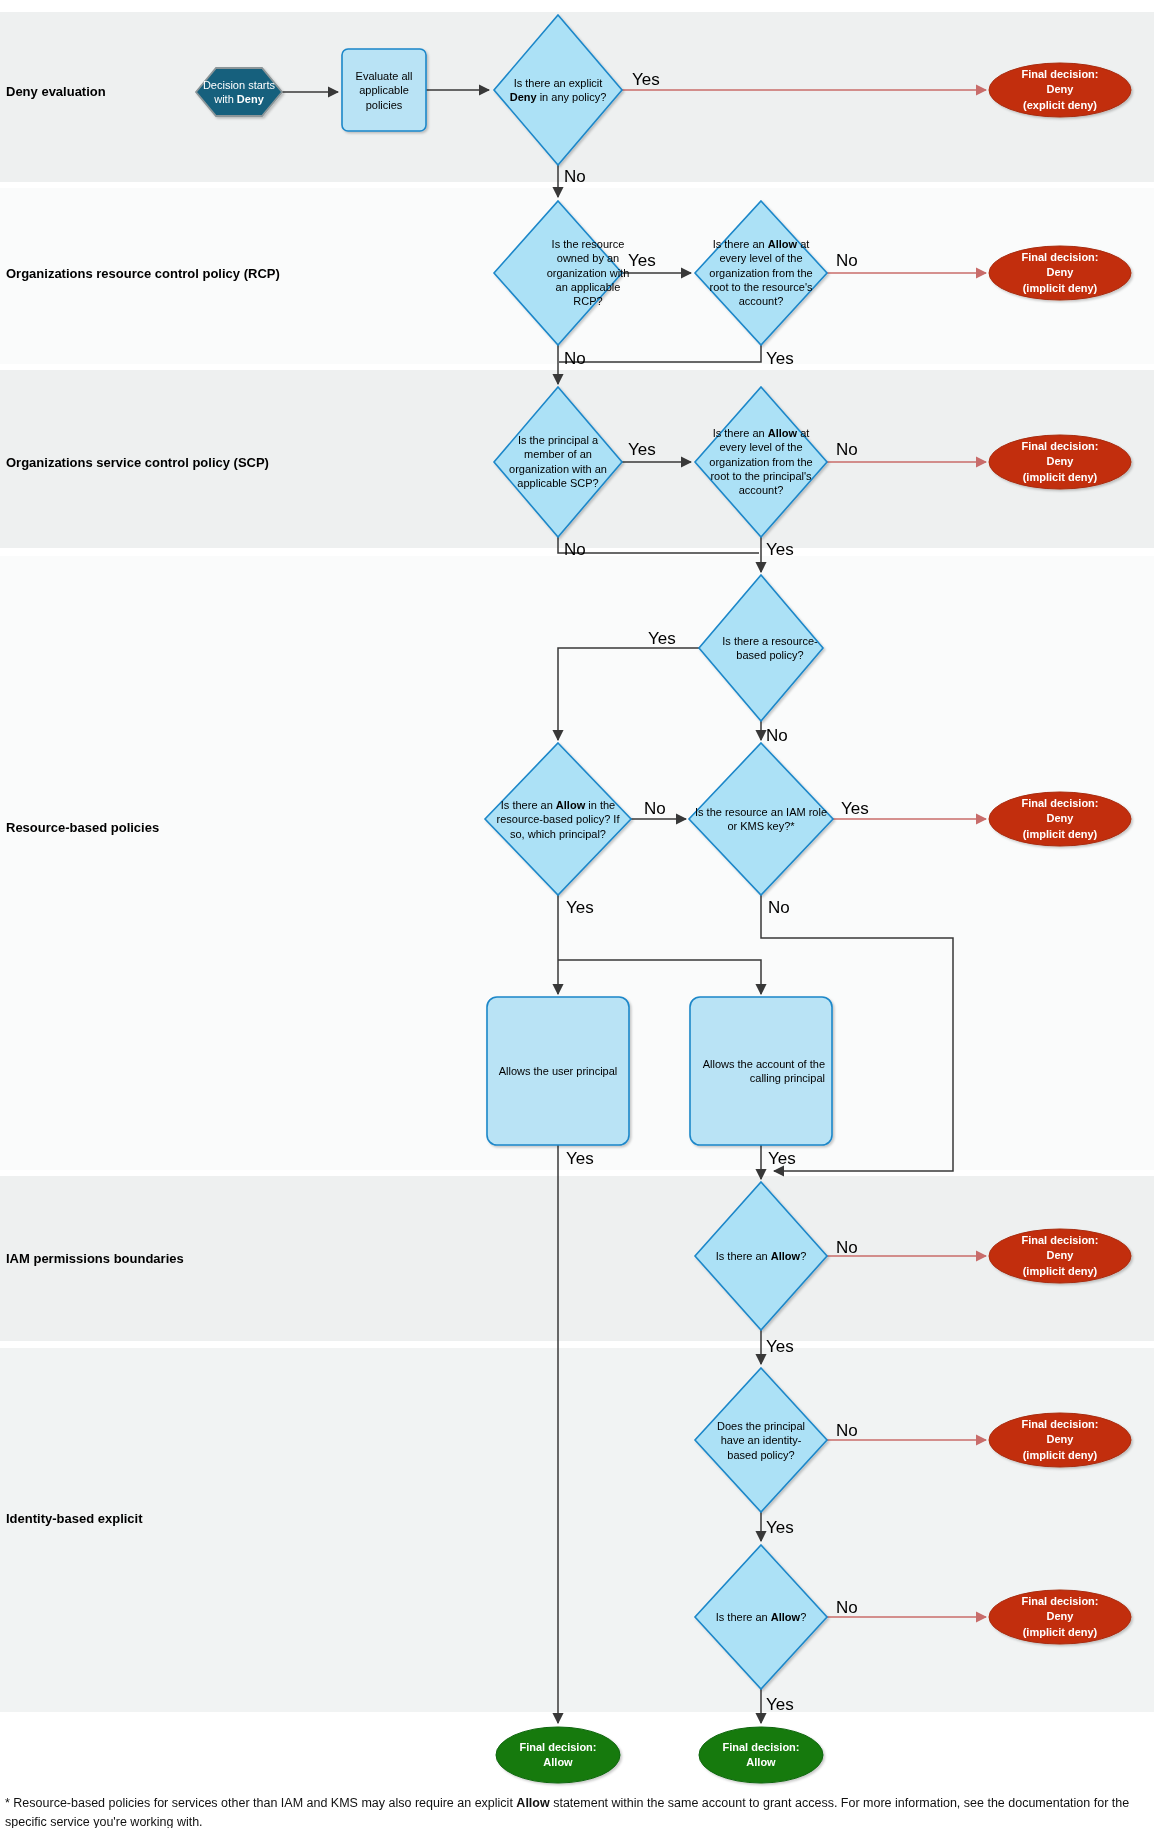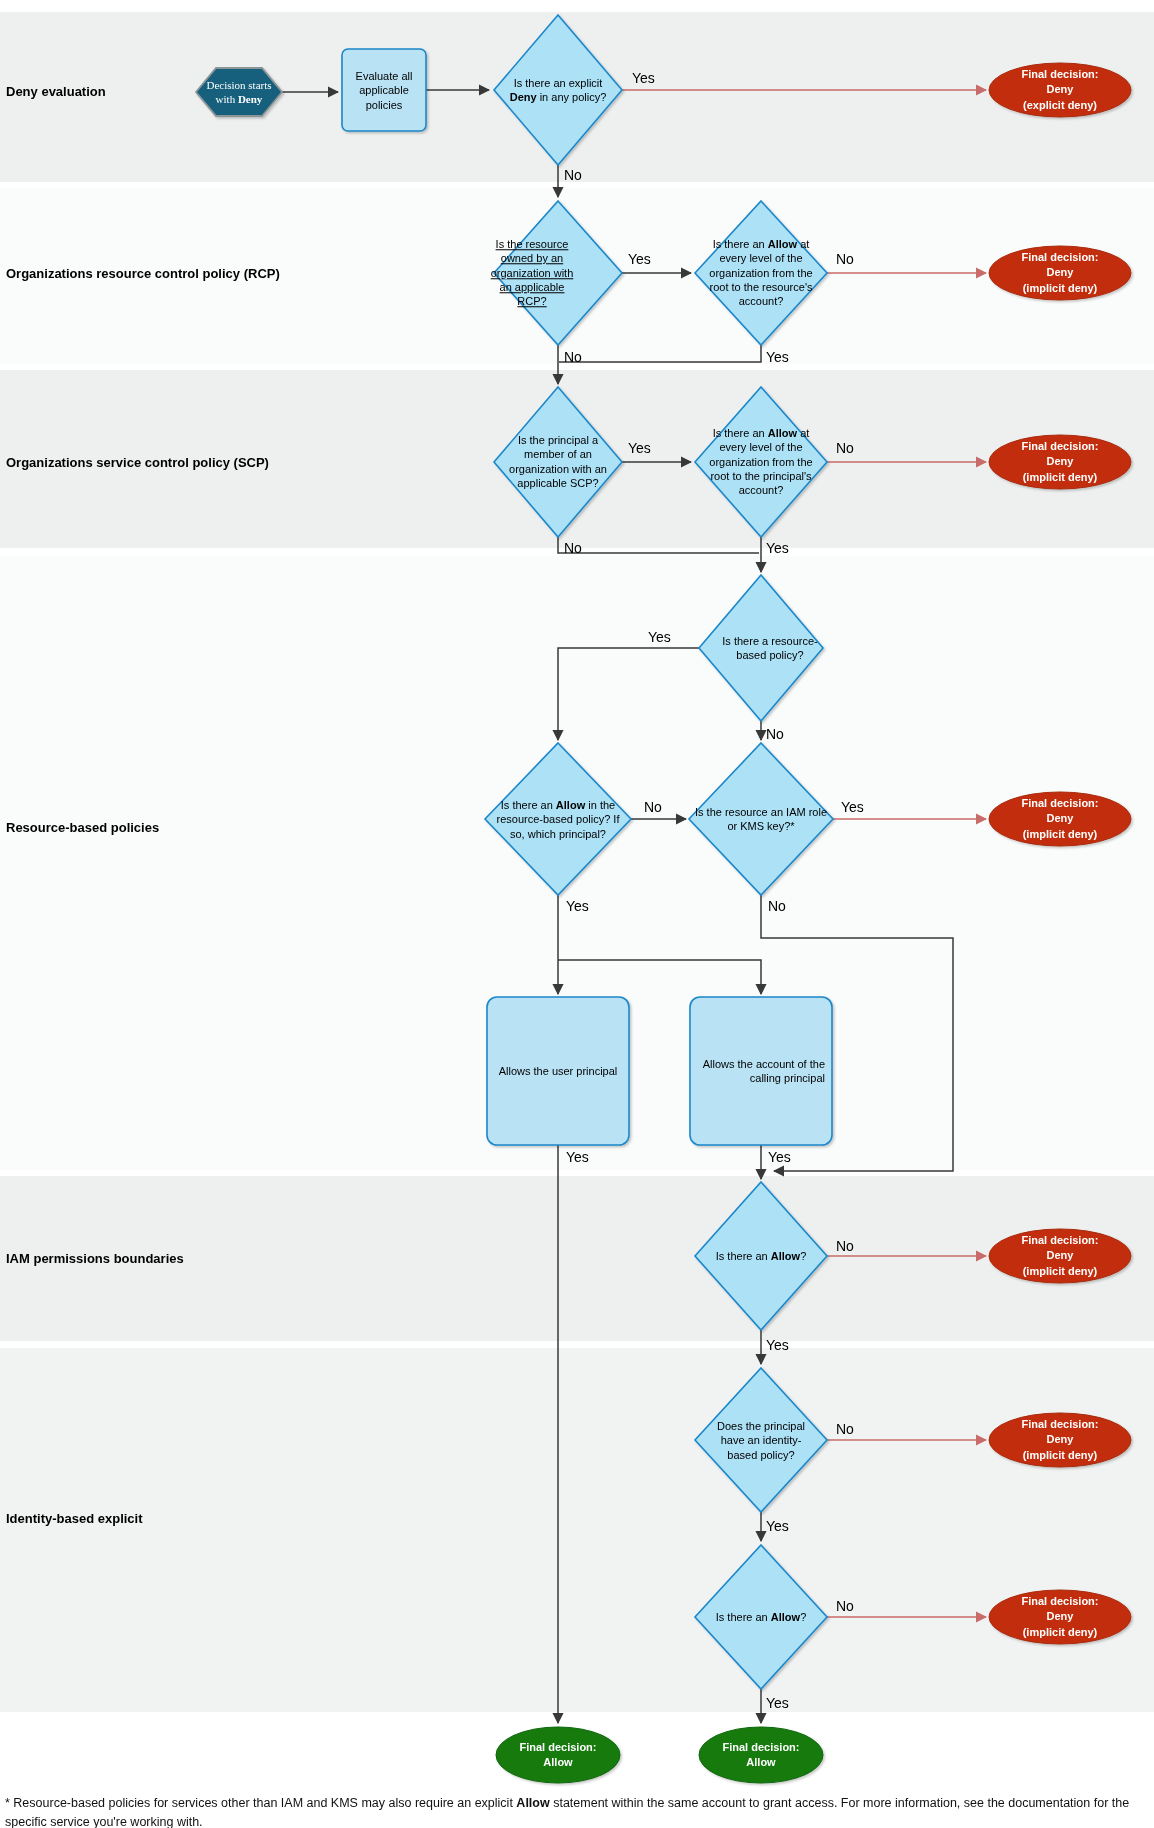--- a/index.html
+++ b/index.html
@@ -14,21 +14,21 @@
   .diamond{fill:var(--node_fill);stroke:var(--node_stroke);stroke-width:1.6;}
   .pbox{fill:var(--box_fill);stroke:var(--node_stroke);stroke-width:1.6;}
   .hex{fill:var(--start_fill);stroke:#8b9598;stroke-width:1.8;}
   .deny{fill:var(--deny_fill);stroke:#a82a0e;stroke-width:1;}
   .allow{fill:var(--allow_fill);stroke:#0f660b;stroke-width:1;}
   .c{stroke:var(--edge);stroke-width:1.5;fill:none;}
   .cr{stroke:var(--edge_deny);stroke-width:1.5;fill:none;}
   .mb{fill:var(--edge);} .mr{fill:var(--edge_deny);}
   .nt{position:absolute;transform:translate(-50%,-50%);text-align:center;font-size:11px;line-height:1.3;color:#000;}
   .nt.white{color:#fff;}
-  .el{position:absolute;font-size:14px;color:#000;white-space:nowrap;}
+  .el{position:absolute;font-size:17px;color:#000;white-space:nowrap;}
   .ep{position:absolute;transform:translate(-50%,-50%);text-align:center;color:#fff;font-size:11px;line-height:1.4;white-space:nowrap;}
   .ep span{display:block;font-weight:bold;}
   .ep .mid{font-weight:bold;}
   .footnote{position:absolute;left:5px;top:1794px;width:1146px;font-size:12.5px;line-height:1.5;color:#111;}
 </style>
 </head>
 <body>
 
 <div class="flow">
 
@@ -108,24 +108,24 @@
     <ellipse class="deny" filter="url(#sh)" cx="1060" cy="273" rx="71" ry="27"></ellipse>
     <ellipse class="deny" filter="url(#sh)" cx="1060" cy="462" rx="71" ry="27"></ellipse>
     <ellipse class="deny" filter="url(#sh)" cx="1060" cy="819" rx="71" ry="27"></ellipse>
     <ellipse class="deny" filter="url(#sh)" cx="1060" cy="1256" rx="71" ry="27"></ellipse>
     <ellipse class="deny" filter="url(#sh)" cx="1060" cy="1440" rx="71" ry="27"></ellipse>
     <ellipse class="deny" filter="url(#sh)" cx="1060" cy="1617" rx="71" ry="27"></ellipse>
     <ellipse class="allow" filter="url(#sh)" cx="558" cy="1755" rx="62" ry="28"></ellipse>
     <ellipse class="allow" filter="url(#sh)" cx="761" cy="1755" rx="62" ry="28"></ellipse>
   </svg>
 
-  <div class="nt white" style="left:239px;top:92px;width:84px;font-family:Liberation Serif, serif;"><span>Decision starts with </span><span style="font-weight: bold;">Deny</span></div>
+  <div class="nt white" style="left:239px;top:92px;width:84px;"><span>Decision starts with </span><span style="font-weight: bold;">Deny</span></div>
   <div class="nt" style="left:384px;top:90px;width:74px;">Evaluate all applicable policies</div>
   <div class="nt" style="left:558px;top:90px;width:98px;"><span>Is there an explicit </span><span style="font-weight: bold;">Deny</span><span> in any policy?</span></div>
-  <div class="nt" style="left:532px;top:273px;width:96px;text-decoration:underline;">Is the resource owned by an organization with an applicable RCP?</div>
+  <div class="nt" style="left:588px;top:273px;width:96px;">Is the resource owned by an organization with an applicable RCP?</div>
   <div class="nt" style="left:761px;top:273px;width:120px;"><span>Is there an </span><span style="font-weight: bold;">Allow</span><span> at every level of the organization from the root to the resource's account?</span></div>
   <div class="nt" style="left:558px;top:462px;width:118px;">Is the principal a member of an organization with an applicable SCP?</div>
   <div class="nt" style="left:761px;top:462px;width:114px;"><span>Is there an </span><span style="font-weight: bold;">Allow</span><span> at every level of the organization from the root to the principal's account?</span></div>
   <div class="nt" style="left:770px;top:648px;width:100px;">Is there a resource-based policy?</div>
   <div class="nt" style="left:558px;top:819px;width:124px;"><span>Is there an </span><span style="font-weight: bold;">Allow</span><span> in the resource-based policy? If so, which principal?</span></div>
   <div class="nt" style="left:761px;top:819px;width:136px;">Is the resource an IAM role or KMS key?*</div>
   <div class="nt" style="left:558px;top:1071px;width:128px;">Allows the user principal</div>
   <div class="nt" style="left:761px;top:1071px;width:128px;text-align:right;">Allows the account of the calling principal</div>
   <div class="nt" style="left:761px;top:1256px;width:120px;"><span>Is there an </span><span style="font-weight: bold;">Allow</span><span>?</span></div>
   <div class="nt" style="left:761px;top:1440px;width:108px;">Does the principal have an identity-based policy?</div>

